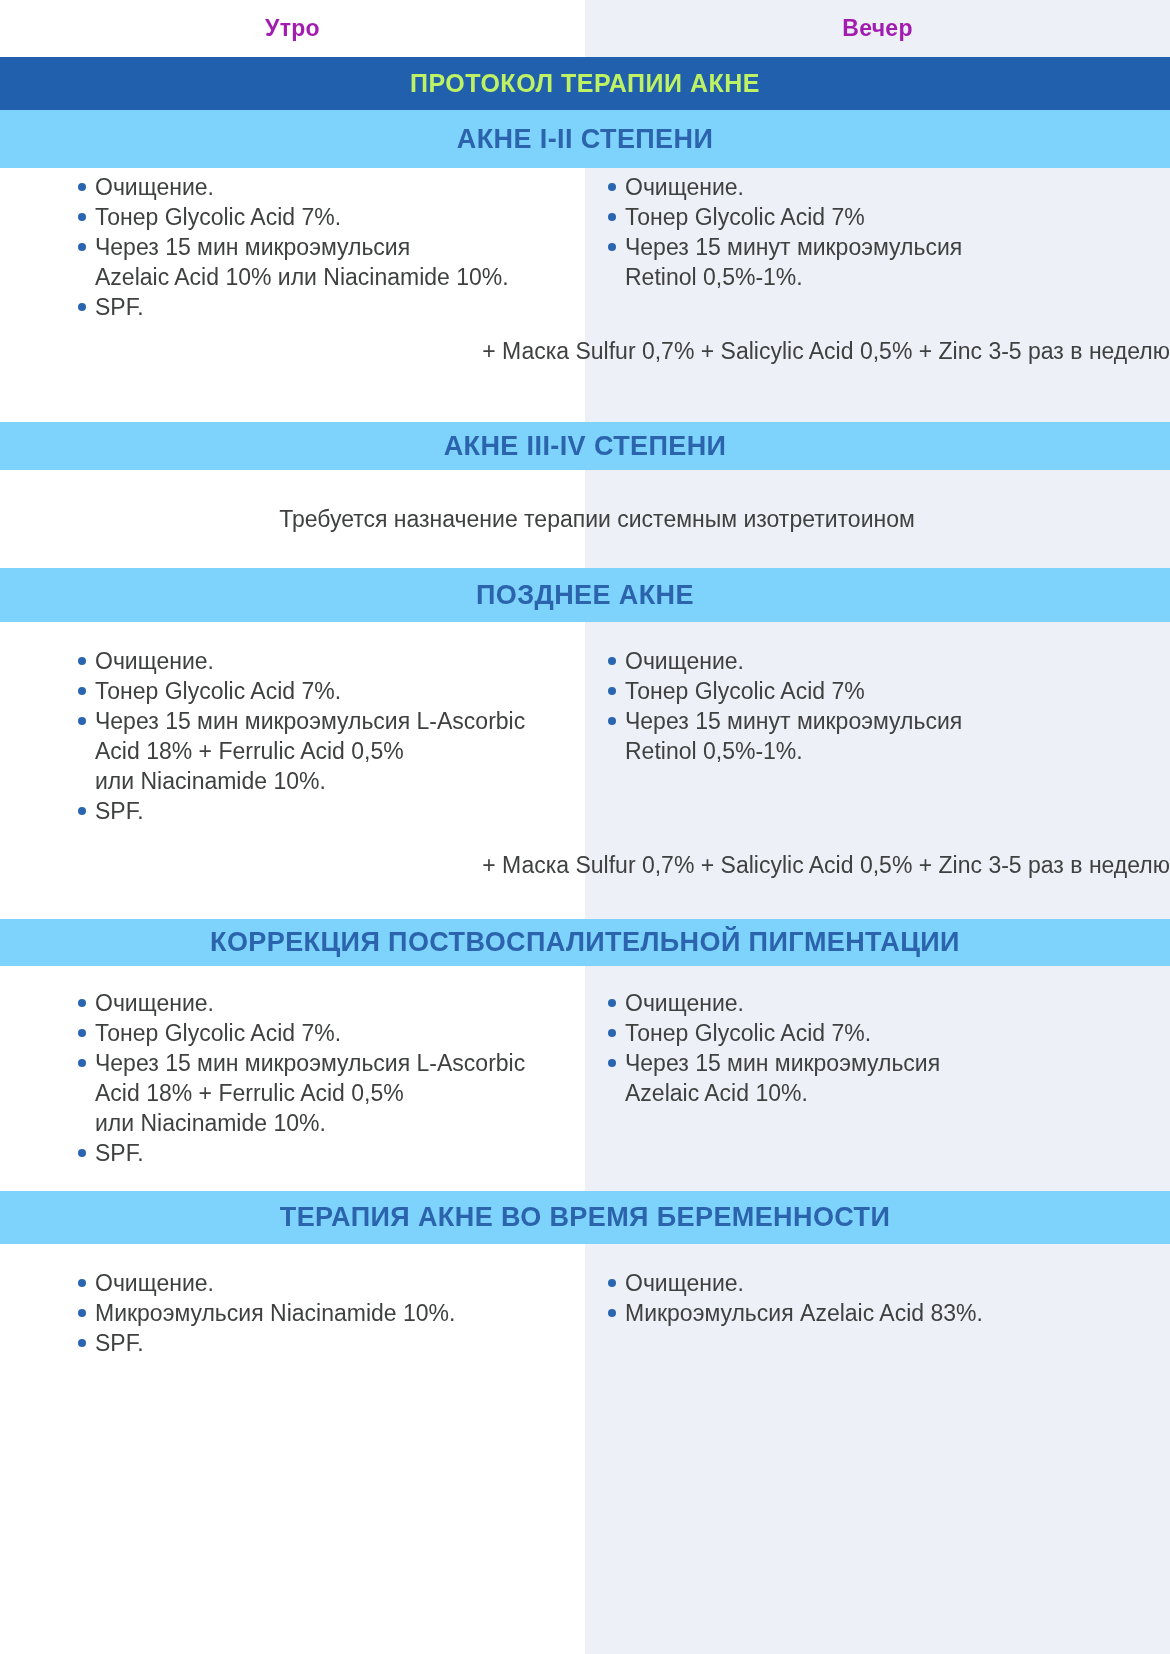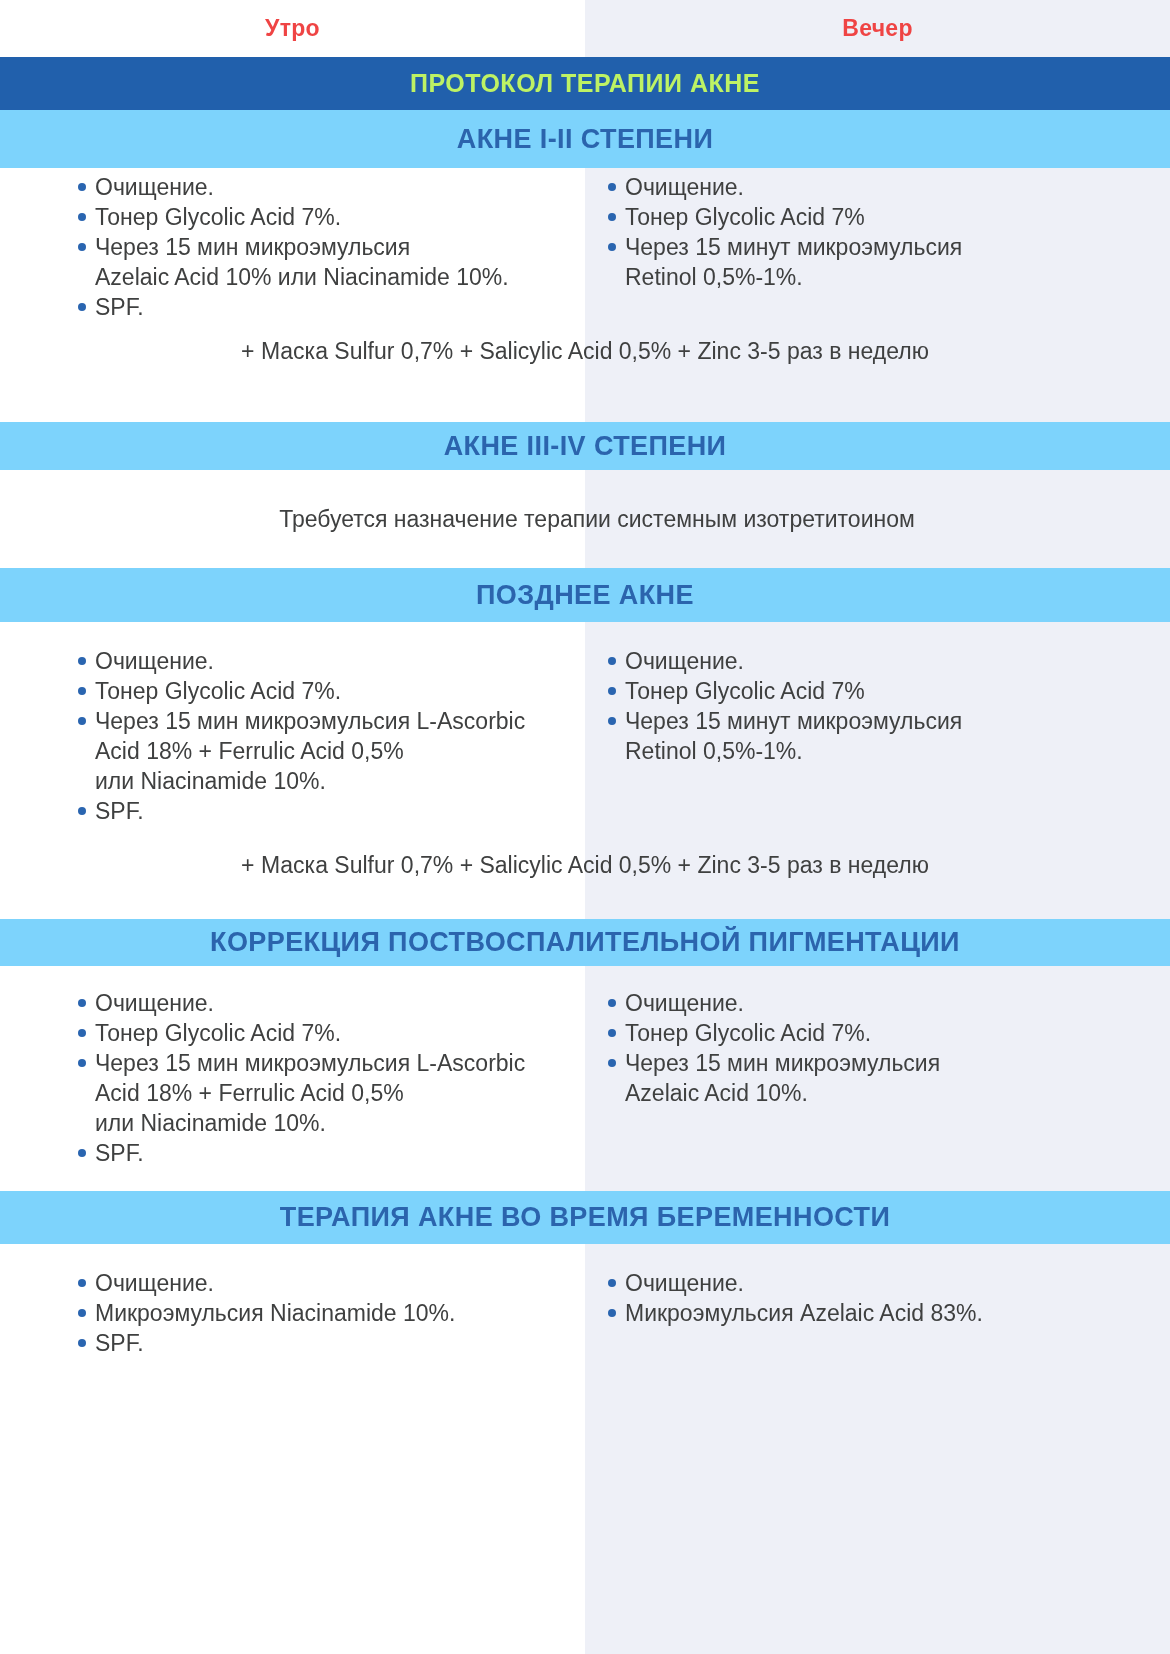--- a/index.html
+++ b/index.html
@@ -20,21 +20,21 @@
     background: #EEF0F7;
     z-index: 0;
   }
   .content { position: relative; z-index: 1; }
 
   
   .header-row { display: flex; height: 57px; }
   .header-cell {
     width: 585px;
     display: flex; align-items: center; justify-content: center;
-    font-size: 23px; font-weight: 700; color: #ef4444;
+    font-size: 23px; font-weight: 700; color: #a21caf;
     letter-spacing: 0.3px;
   }
 
   
   .banner {
     height: 53px;
     background: #2160AC;
     display: flex; align-items: center; justify-content: center;
     color: #bef264; font-size: 25px; font-weight: 700;
     letter-spacing: 0.5px;
@@ -76,21 +76,21 @@
     content: "";
     position: absolute;
     left: 0; top: 11px;
     width: 8px; height: 8px;
     border-radius: 50%;
     background: #2A65B0;
   }
 
   
   .note {
-    text-align: center;
+    text-align: right;
     font-size: 23px;
     line-height: 30px;
     color: #3F4040;
   }
   .note-1 { margin-top: 14px; }
   .note-3 { margin-top: 24px; }
   .center-text {
     text-align: center;
     font-size: 23px;
     line-height: 30px;

